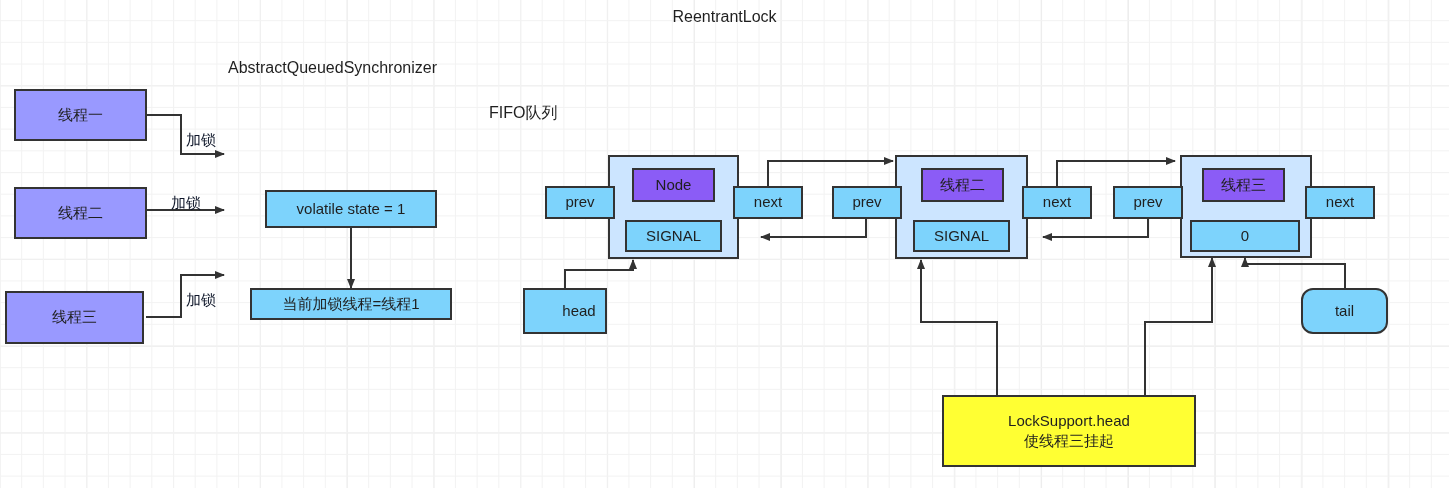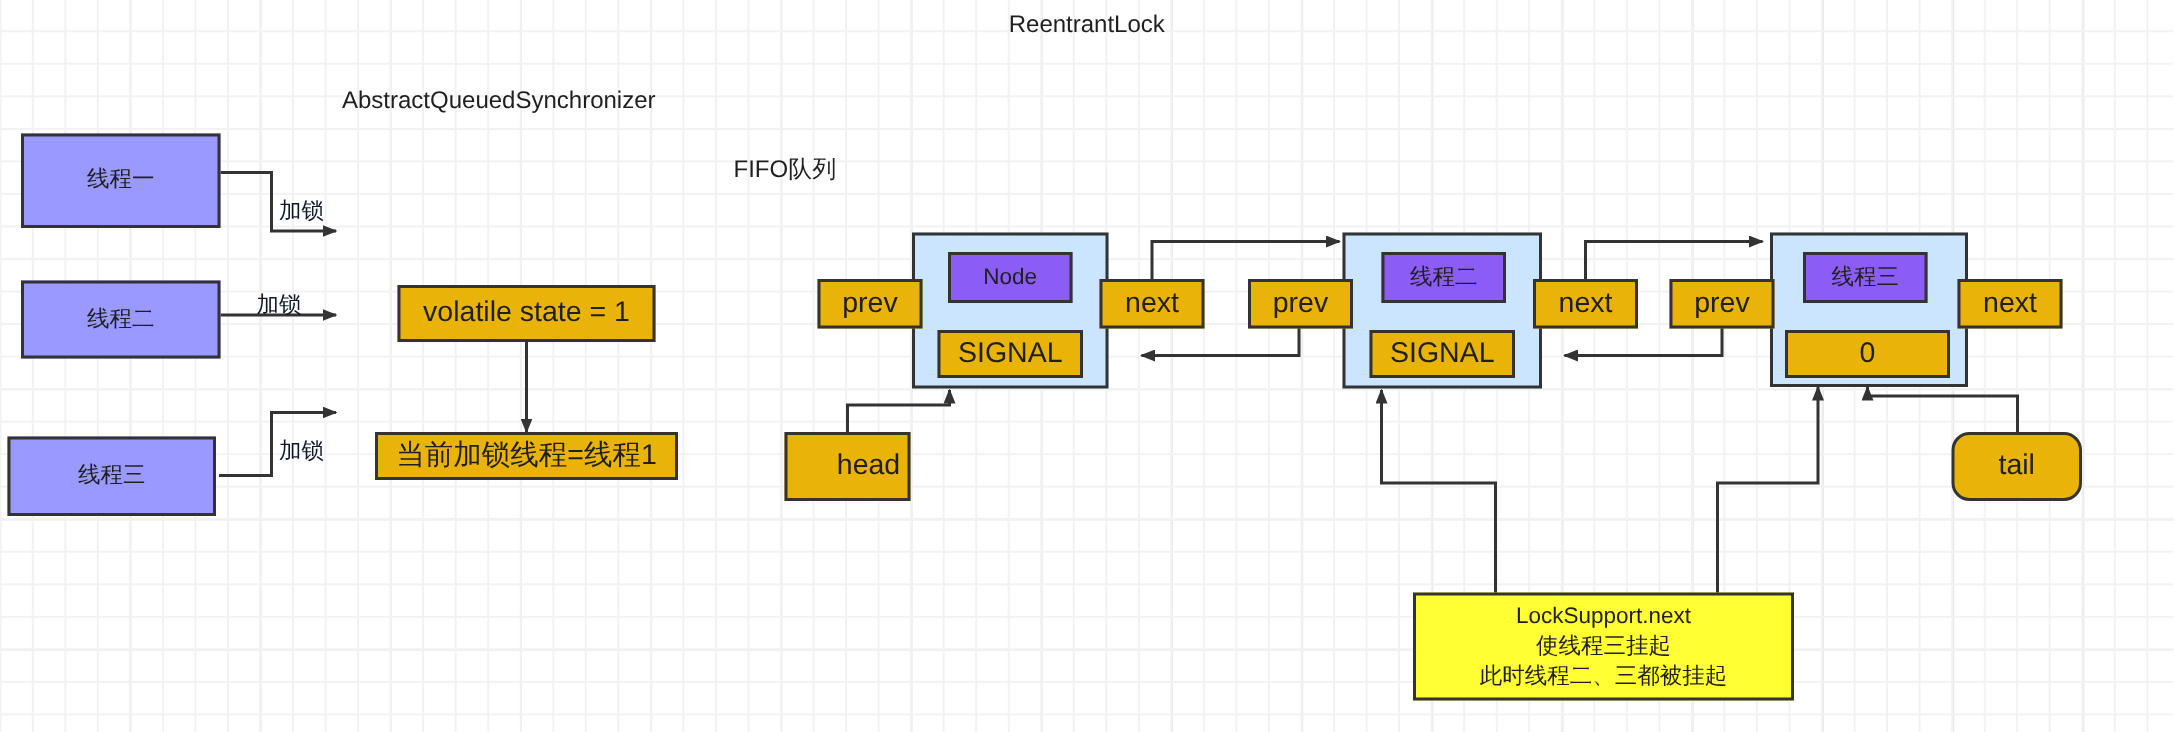--- a/index.html
+++ b/index.html
@@ -59,22 +59,22 @@
     background: #e6ffcc;
     border: 2px solid #333333;
     display: block;
   }
   .fifo-box {
     background: #ccffcc;
     border: 2px solid #333333;
     display: block;
   }
   .blue-box {
-    background: #eab308;
-    font-size: 19px;
+    background: #7dd3fc;
+    font-size: 15px;
   }
   .pink-box {
     background: #8b5cf6;
     font-size: 15px;
   }
   .yellow-box {
     background: #ffff33;
     font-size: 15px;
     flex-direction: column;
     line-height: 1.33;
@@ -141,21 +141,21 @@
     <path d="M1148,212 L1148,237 L1043,237" marker-end="url(#ah)"></path>
 
     <path d="M1345,288 L1345,264 L1245,264 L1245,258" marker-end="url(#ah)"></path>
 
     <path d="M997,396 L997,322 L921,322 L921,260" marker-end="url(#ah)"></path>
 
     <path d="M1145,396 L1145,322 L1212,322 L1212,258" marker-end="url(#ah)"></path>
   </g>
 </svg>
 
-<div class="box thread-box" style="left:14px; top:89px; width:133px; height:63px;">线程一</div>
+<div class="box thread-box" style="left:14px; top:89px; width:133px; height:52px;">线程一</div>
 <div class="box thread-box" style="left:14px; top:187px; width:133px; height:52px;">线程二</div>
 <div class="box thread-box" style="left:5px; top:291px; width:139px; height:53px;">线程三</div>
 
 <div class="lock-label" style="left:186px; top:131px;">加锁</div>
 <div class="lock-label" style="left:171px; top:194px;">加锁</div>
 <div class="lock-label" style="left:186px; top:291px;">加锁</div>
 
 <div class="box blue-box" style="left:265px; top:190px; width:172px; height:38px;">volatile state = 1</div>
 <div class="box blue-box" style="left:250px; top:288px; width:202px; height:32px;">当前加锁线程=线程1</div>
 
@@ -174,16 +174,15 @@
 <div class="node-shell" style="left:1180px; top:155px; width:132px; height:103px;"></div>
 <div class="box pink-box" style="left:1202px; top:168px; width:83px; height:34px;">线程三</div>
 <div class="box blue-box" style="left:1190px; top:220px; width:110px; height:32px;">0</div>
 <div class="box blue-box" style="left:1113px; top:186px; width:70px; height:33px;">prev</div>
 <div class="box blue-box" style="left:1305px; top:186px; width:70px; height:33px;">next</div>
 
 <div class="box blue-box" style="left:523px; top:288px; width:84px; height:46px;padding-left:28px;">head</div>
 <div class="box blue-box" style="left:1301px; top:288px; width:87px; height:46px;border-radius:12px;">tail</div>
 
 <div class="box yellow-box" style="left:942px; top:395px; width:254px; height:72px;">
-  <span>LockSupport.next</span>
+  <span>LockSupport.head</span>
   <span>使线程三挂起</span>
-  <span>此时线程二、三都被挂起</span>
 </div>
 
 </body></html>

